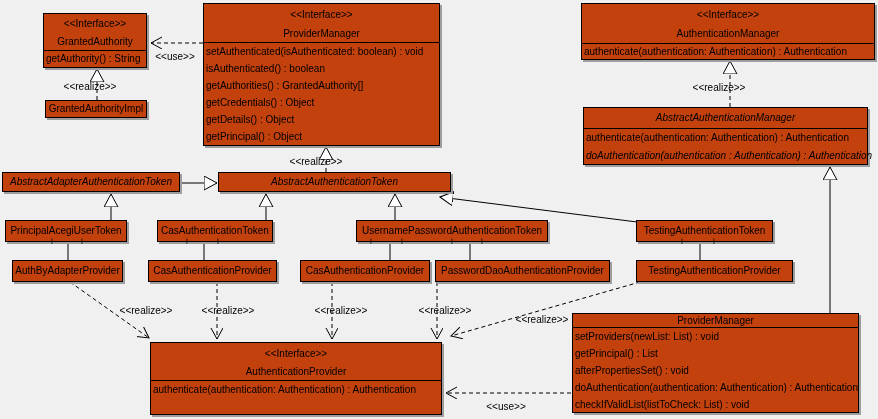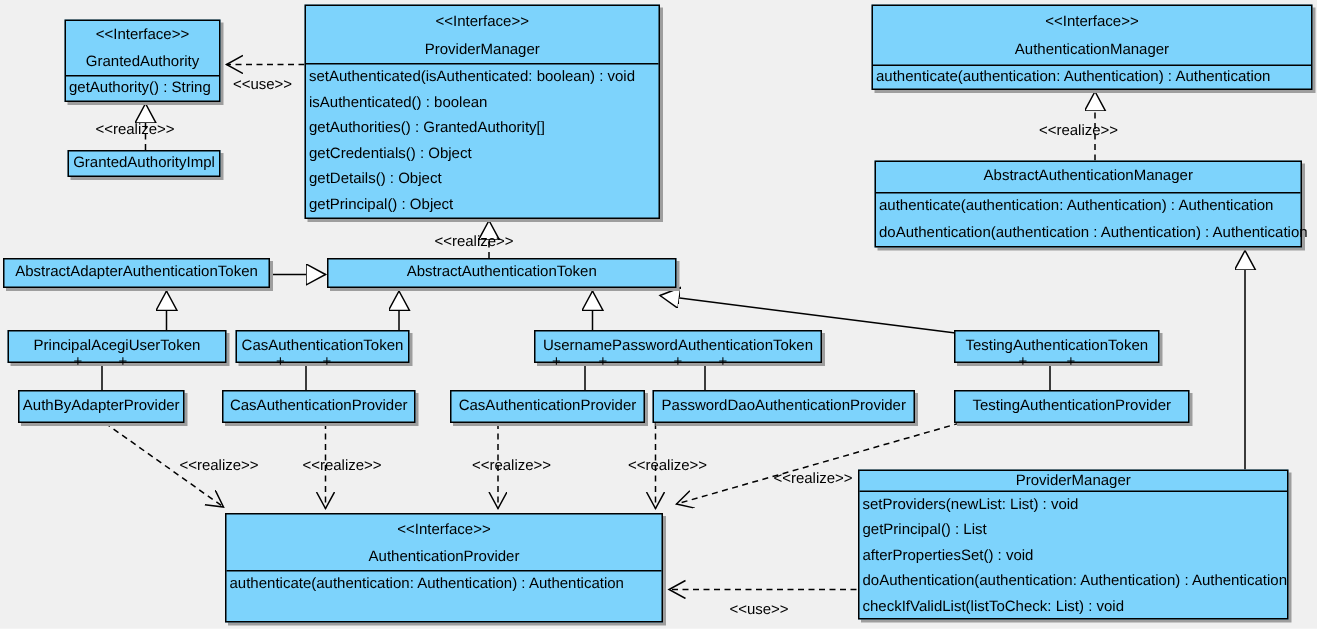--- a/index.html
+++ b/index.html
@@ -4,29 +4,29 @@
 <style>
   html,body { margin:0; padding:0; }
   #stage {
     position:relative; width:878px; height:419px;
     background:#f0f0f0; overflow:hidden;
     font-family:"Liberation Sans","DejaVu Sans",sans-serif;
     font-size:10px; color:#000;
   }
   #connectors { position:absolute; left:0; top:0; width:878px; height:419px; }
   .box {
-    position:absolute; background:#7dd3fc; border:1px solid #000;
+    position:absolute; background:#c2410c; border:1px solid #000;
     box-shadow:2px 2px 0 #9e9e9e; box-sizing:border-box; z-index:2;
   }
   .hdr { text-align:center; white-space:nowrap; overflow:hidden; }
   .s1, .s2 { white-space:nowrap; }
   .methods { border-top:1px solid #000; }
   .m { line-height:17px; padding-left:2px; white-space:nowrap; }
   .single { text-align:center; white-space:nowrap; overflow:hidden; }
-  .it { }
+  .it { font-style:italic; }
   .edge-label {
     position:absolute; white-space:nowrap; transform:translateX(-50%);
     z-index:3; font-size:10px;
   }
   .plus { position:absolute; width:8px; text-align:center; z-index:3; font-size:10px; }
 </style>
 </head>
 <body>
 
 <div id="stage">
@@ -115,21 +115,21 @@
   </div>
 
   <div class="box single it" style="left:2px;top:172px;width:178px;height:20px;line-height:18px">
     <span>AbstractAdapterAuthenticationToken</span>
   </div>
 
   <div class="box single it" style="left:218px;top:172px;width:233px;height:20px;line-height:18px">
     <span>AbstractAuthenticationToken</span>
   </div>
 
-  <div class="box single" style="left:5px;top:220px;width:146px;height:22px;line-height:20px">
+  <div class="box single" style="left:5px;top:220px;width:122px;height:22px;line-height:20px">
     <span>PrincipalAcegiUserToken</span>
   </div>
   <div class="box single" style="left:157px;top:220px;width:116px;height:22px;line-height:20px">
     <span>CasAuthenticationToken</span>
   </div>
   <div class="box single" style="left:356px;top:220px;width:192px;height:22px;line-height:20px">
     <span>UsernamePasswordAuthenticationToken</span>
   </div>
   <div class="box single" style="left:636px;top:220px;width:137px;height:22px;line-height:20px">
     <span>TestingAuthenticationToken</span>

